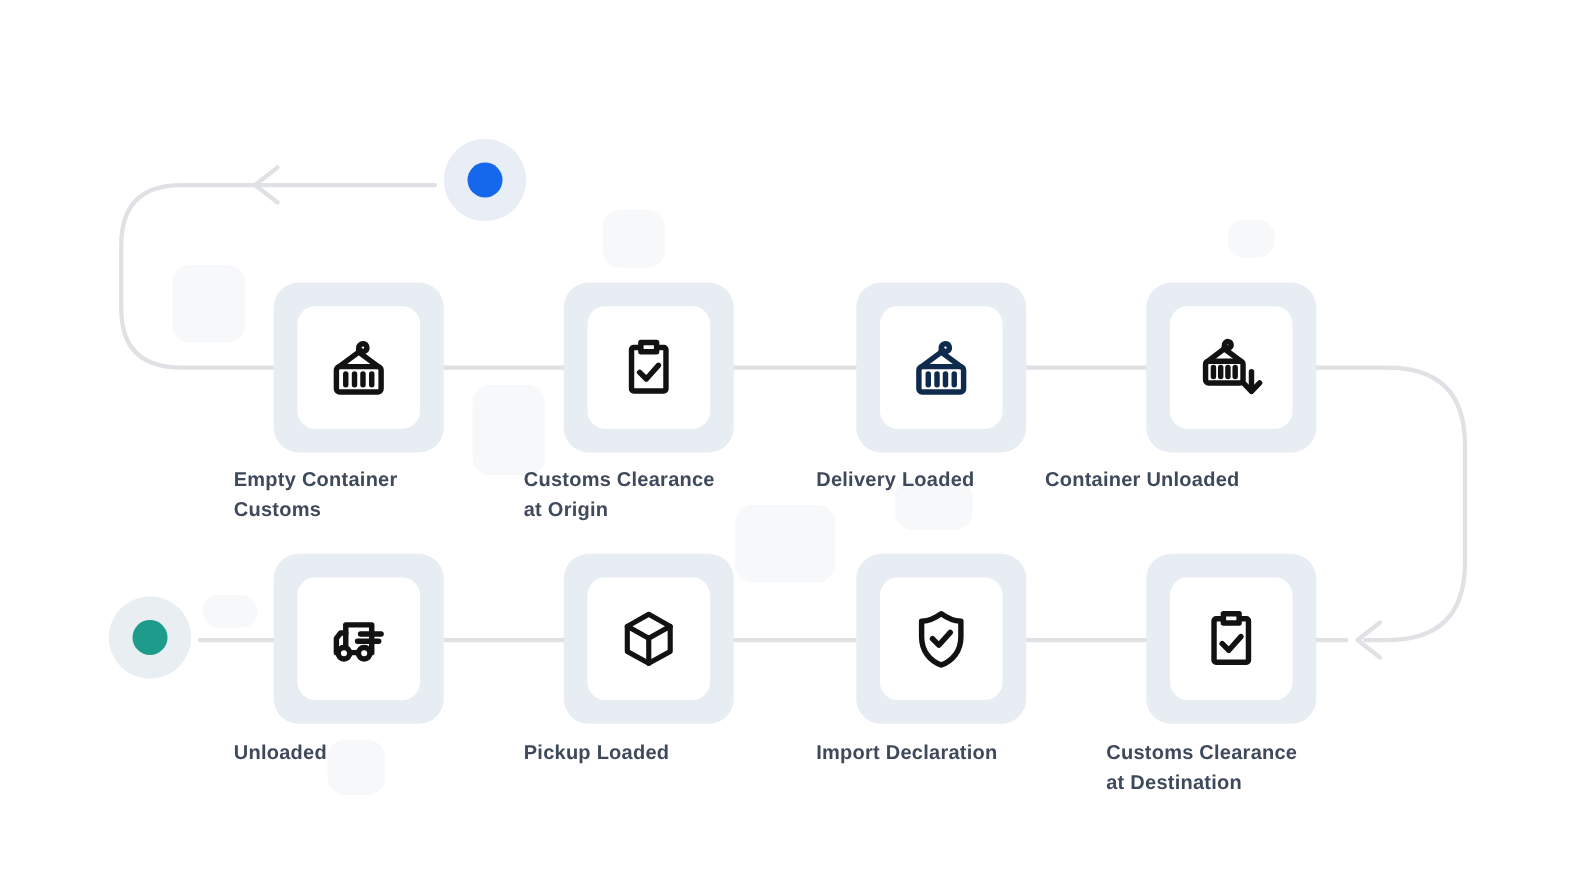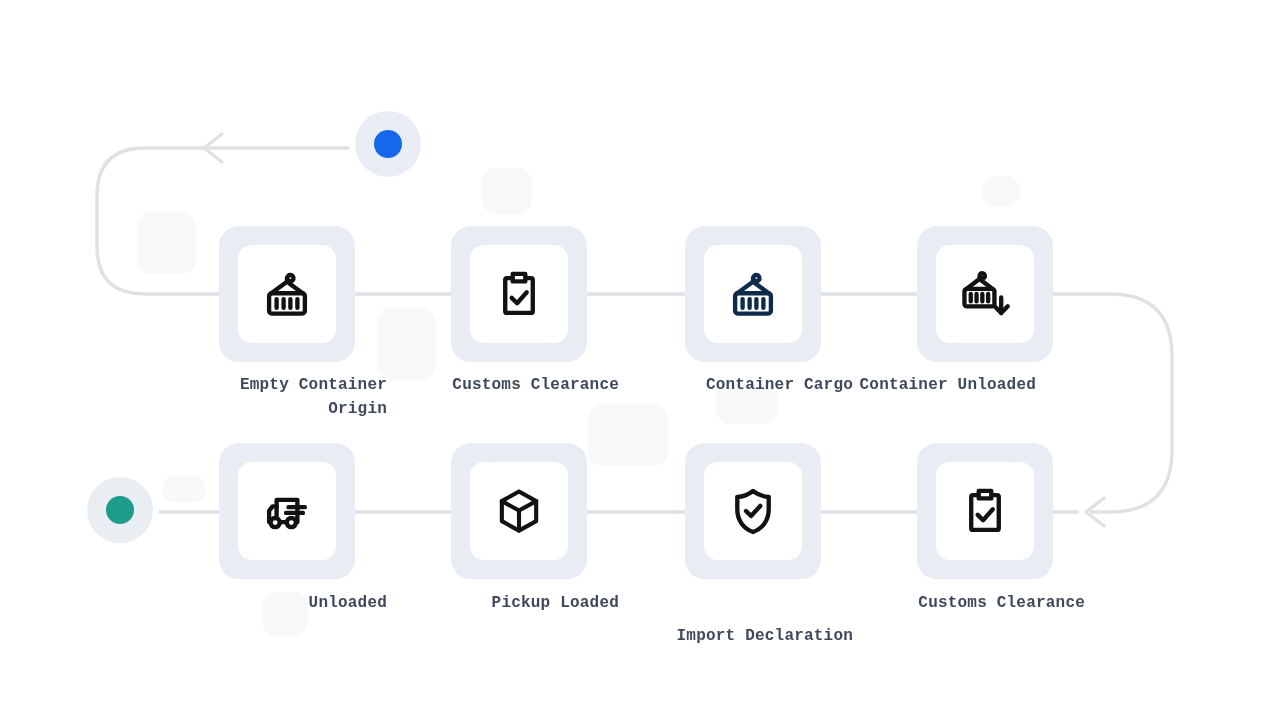--- a/index.html
+++ b/index.html
@@ -10,24 +10,23 @@
   .watermark{position:absolute;background:#f7f8fa;border-radius:14px;}
   .connectors{position:absolute;left:0;top:0;}
   .connector-path{stroke:var(--connector,#dfe1e5);stroke-width:3.4;fill:none;stroke-linecap:round;stroke-linejoin:round;}
   .card{position:absolute;width:136px;height:136px;background:var(--card-bg,#e8ecf3);border-radius:20px;}
   .card-inner{
     position:absolute;left:19px;top:19px;width:98px;height:98px;background:var(--card-inner,#ffffff);
     border-radius:14px;display:flex;align-items:center;justify-content:center;
   }
   .card-inner svg{display:block;}
   .step-label{
-    position:absolute;width:200px;text-align:right;
+    position:absolute;width:200px;text-align:left;
     font-size:16px;line-height:24px;font-weight:700;letter-spacing:.2px;
     color:var(--label,#3e495b);
-    font-family:Liberation Mono, monospace;
   }
   .node-halo{position:absolute;width:66px;height:66px;border-radius:50%;display:flex;align-items:center;justify-content:center;}
   .node-dot{width:28px;height:28px;border-radius:50%;}
   #start-halo{left:355px;top:111px;background:var(--start-halo,#e8edf6);}
   #start-halo .node-dot{background:var(--start-dot,#1567ec);}
   #end-halo{left:87px;top:477px;background:var(--end-halo,#e9eef3);}
   #end-halo .node-dot{background:var(--end-dot,#1d9c8c);}
 </style>
 </head>
 <body>
@@ -68,50 +67,51 @@
               <rect x="4.6" y="11.7" width="14.8" height="8.4" rx="1.1"></rect>
               <path d="M7.7 14.1v3.6M10.6 14.1v3.6M13.4 14.1v3.6M16.3 14.1v3.6"></path>
               <path d="M5.5 11.7 12 6.9l6.5 4.8"></path>
               <path d="M12 6.9V5.9c-.1-1.2.8-2 1.8-1.7.9.3 1.2 1.5.5 2.2-.5.5-1.3.4-1.7-.1"></path>
             </svg>
           </span>
         </div>
       </div>
       <div class="step-label" style="left: 187px; top: 373px;">
         <div>Empty Container</div>
-        <div>Origin</div>
+        <div>Customs</div>
       </div>
       <div class="card" style="left: 451px; top: 226px;">
         <div class="card-inner" style="color: rgb(18, 18, 18);">
           <span>
             <svg viewBox="0 0 24 24" width="58" height="58" fill="none" stroke="currentColor" stroke-width="1.8" stroke-linecap="round" stroke-linejoin="round">
               <rect x="6.3" y="5.4" width="11.4" height="14.4" rx="0.7"></rect>
               <rect x="9.4" y="3.7" width="5.2" height="3.1" fill="#ffffff"></rect>
               <path d="M9 13.6l2.2 2.2 4-4.5"></path>
             </svg>
           </span>
         </div>
       </div>
       <div class="step-label" style="left: 419px; top: 373px;">
         <div>Customs Clearance</div>
+        <div>at Origin</div>
       </div>
       <div class="card" style="left: 685px; top: 226px;">
         <div class="card-inner" style="color: rgb(14, 42, 77);">
           <span>
             <svg viewBox="0 0 24 24" width="58" height="58" fill="none" stroke="currentColor" stroke-width="1.8" stroke-linecap="round" stroke-linejoin="round">
               <rect x="4.6" y="11.7" width="14.8" height="8.4" rx="1.1"></rect>
               <path d="M7.7 14.1v3.6M10.6 14.1v3.6M13.4 14.1v3.6M16.3 14.1v3.6"></path>
               <path d="M5.5 11.7 12 6.9l6.5 4.8"></path>
               <path d="M12 6.9V5.9c-.1-1.2.8-2 1.8-1.7.9.3 1.2 1.5.5 2.2-.5.5-1.3.4-1.7-.1"></path>
             </svg>
           </span>
         </div>
       </div>
       <div class="step-label" style="left: 653px; top: 373px;">
-        <div>Container Cargo</div>
+        <div>Delivery Loaded</div>
       </div>
       <div class="card" style="left: 917px; top: 226px;">
         <div class="card-inner" style="color: rgb(18, 18, 18);">
           <span>
             <svg viewBox="0 0 24 24" width="58" height="58" fill="none" stroke="currentColor" stroke-width="1.8" stroke-linecap="round" stroke-linejoin="round">
               <rect x="3.5" y="9.9" width="12.4" height="7.2" rx="1"></rect>
               <path d="M6.1 12v3M8.5 12v3M10.9 12v3M13.3 12v3"></path>
               <path d="M4.3 9.9l5.4-4.1 5.5 4.1"></path>
               <path d="M9.7 5.8V4.9c-.1-1 .7-1.7 1.5-1.4.8.2 1 1.3.4 1.8-.4.4-1.1.3-1.4-.1"></path>
               <path d="M18.7 13.4v6.4"></path>
@@ -156,31 +156,32 @@
       <div class="card" style="left: 685px; top: 443px;">
         <div class="card-inner" style="color: rgb(18, 18, 18);">
           <span>
             <svg viewBox="0 0 24 24" width="58" height="58" fill="none" stroke="currentColor" stroke-width="1.8" stroke-linecap="round" stroke-linejoin="round">
               <path d="M12 3.7C9.9 5.3 7.6 6.1 5.5 6.2v5.2c0 4.6 2.7 7.9 6.5 9.3 3.8-1.4 6.5-4.7 6.5-9.3V6.2c-2.1-.1-4.4-.9-6.5-2.5z"></path>
               <path d="M9.1 12l2.1 2.1 3.8-4.2"></path>
             </svg>
           </span>
         </div>
       </div>
-      <div class="step-label" style="left: 653px; top: 624px;">
+      <div class="step-label" style="left: 653px; top: 591px;">
         <div>Import Declaration</div>
       </div>
       <div class="card" style="left: 917px; top: 443px;">
         <div class="card-inner" style="color: rgb(18, 18, 18);">
           <span>
             <svg viewBox="0 0 24 24" width="58" height="58" fill="none" stroke="currentColor" stroke-width="1.8" stroke-linecap="round" stroke-linejoin="round">
               <rect x="6.3" y="5.4" width="11.4" height="14.4" rx="0.7"></rect>
               <rect x="9.4" y="3.7" width="5.2" height="3.1" fill="#ffffff"></rect>
               <path d="M9 13.6l2.2 2.2 4-4.5"></path>
             </svg>
           </span>
         </div>
       </div>
       <div class="step-label" style="left: 885px; top: 591px;">
         <div>Customs Clearance</div>
+        <div>at Destination</div>
       </div>
     </div>
 </div>
 
 </body></html>

